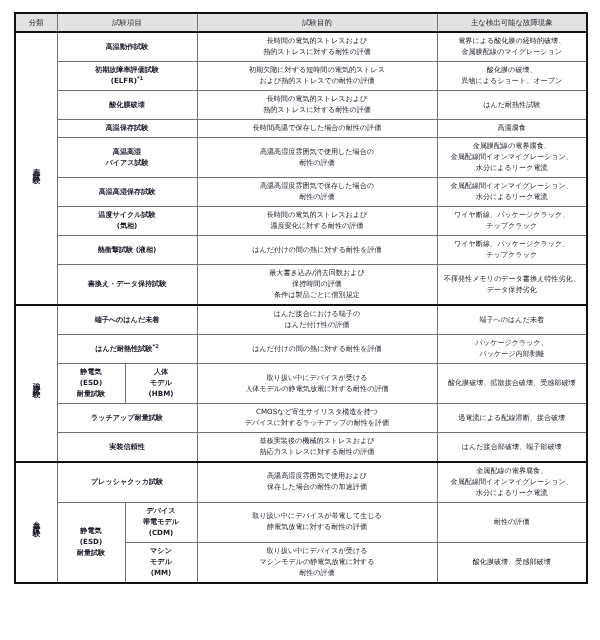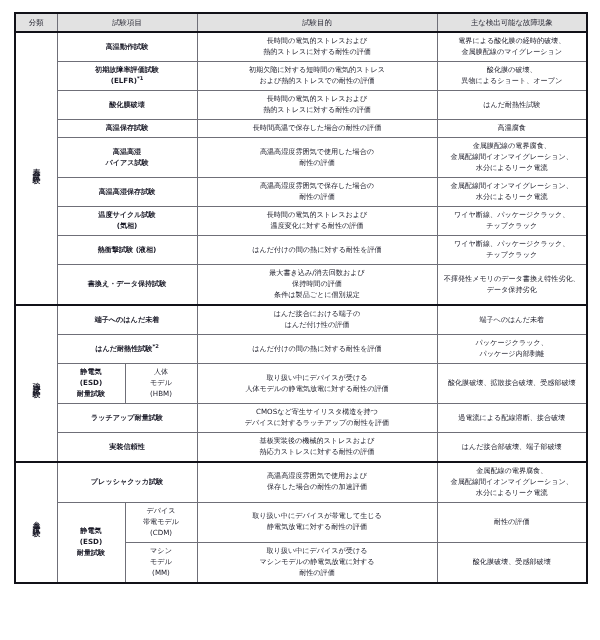--- a/index.html
+++ b/index.html
@@ -95,21 +95,21 @@
   }
 
   .test-item { font-weight: bold; }
 
   sup.note {
     font-size: 5.2px;
     vertical-align: super;
     line-height: 0;
   }
 
-  .sub-label { font-weight: normal; }
+  .sub-label { font-weight: bold; }
 </style>
 </head>
 <body>
 
 <div class="page">
 
   <table class="reliability-table">
     <colgroup>
       <col class="col-group">
       <col class="col-item-a">

